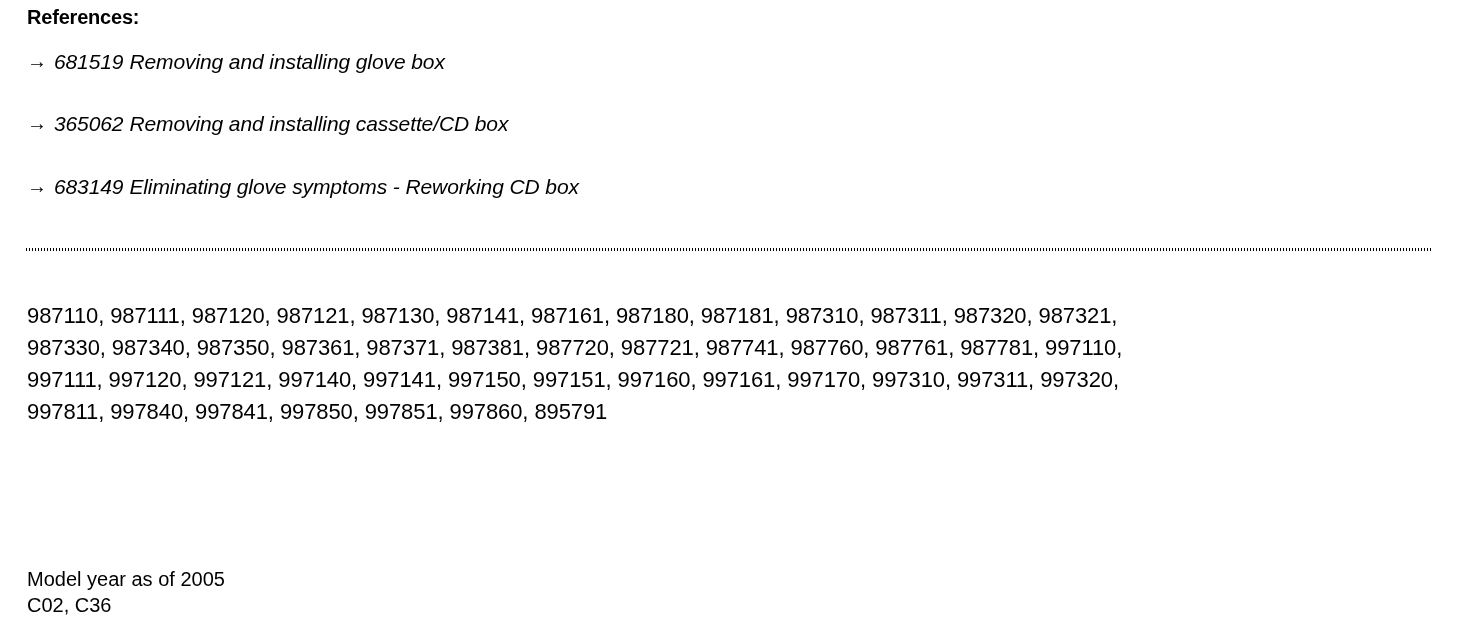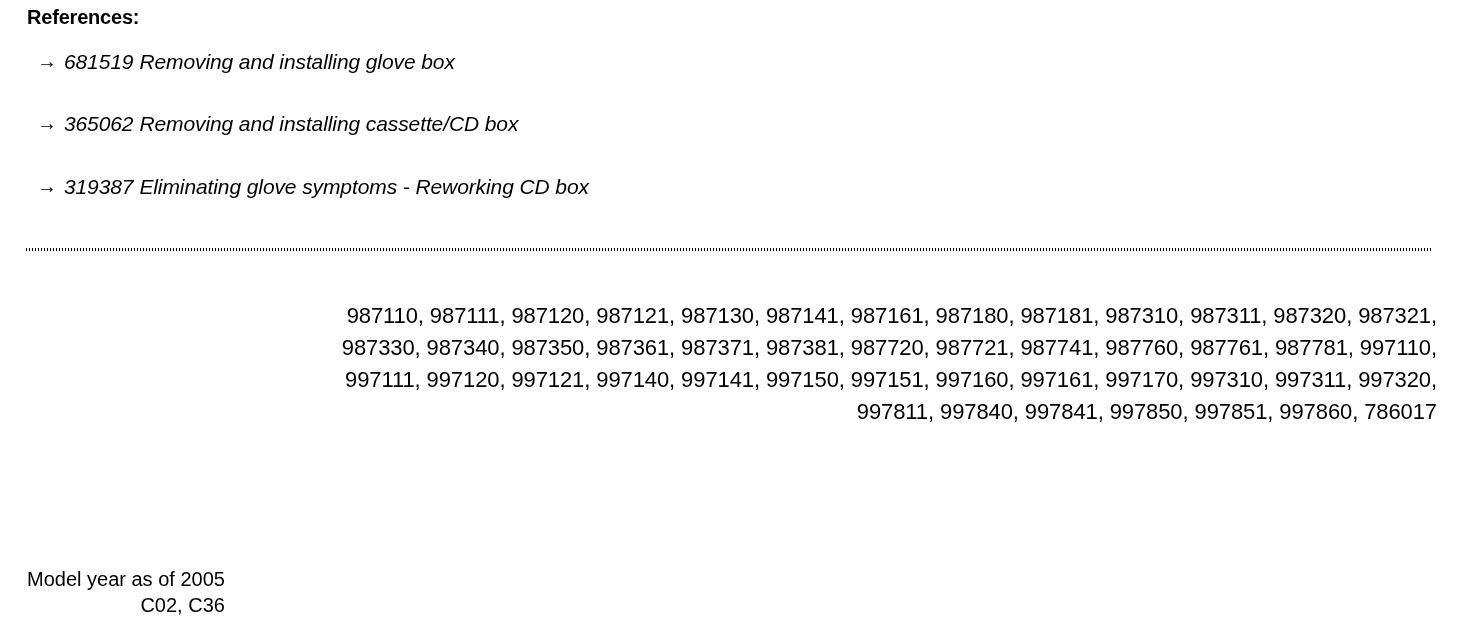--- a/index.html
+++ b/index.html
@@ -31,21 +31,21 @@
     top: 6px;
     font-size: 20px;
     font-weight: bold;
     letter-spacing: -0.2px;
     white-space: nowrap;
   }
 
   
   .ref-line {
     position: absolute;
-    left: 37px;
+    left: 27px;
     font-size: 21px;
     font-style: italic;
     font-weight: normal;
     white-space: nowrap;
     letter-spacing: -0.1px;
   }
   .ref-line-1 { top: 50px; }
   .ref-line-2 { top: 112px; }
   .ref-line-3 { top: 175px; }
 
@@ -86,63 +86,61 @@
     top: 300px;
     width: 1410px;
     font-size: 22px;
     line-height: 32px;
     white-space: nowrap;
     letter-spacing: -0.1px;
   }
   .numbers .num-row {
     display: block;
     white-space: nowrap;
-    text-align: right;
   }
 
   
   .footer-note {
     position: absolute;
     left: 27px;
     top: 566px;
     font-size: 20px;
     line-height: 26px;
     white-space: nowrap;
   }
   .footer-note span {
     display: block;
-    text-align: right;
   }
 </style>
 </head>
 <body>
 
 <div class="page">
 
   <div class="ref-heading">References:</div>
 
   <div class="ref-line ref-line-1">
     <span class="ref-arrow">→</span><span class="ref-num">681519</span><span class="ref-title">Removing and installing glove box</span>
   </div>
 
   <div class="ref-line ref-line-2">
     <span class="ref-arrow">→</span><span class="ref-num">365062</span><span class="ref-title">Removing and installing cassette/CD box</span>
   </div>
 
   <div class="ref-line ref-line-3">
-    <span class="ref-arrow">→</span><span class="ref-num">319387</span><span class="ref-title">Eliminating glove symptoms - Reworking CD box</span>
+    <span class="ref-arrow">→</span><span class="ref-num">683149</span><span class="ref-title">Eliminating glove symptoms - Reworking CD box</span>
   </div>
 
   <div class="separator"></div>
 
   <div class="numbers">
     <span class="num-row">987110, 987111, 987120, 987121, 987130, 987141, 987161, 987180, 987181, 987310, 987311, 987320, 987321,</span>
     <span class="num-row">987330, 987340, 987350, 987361, 987371, 987381, 987720, 987721, 987741, 987760, 987761, 987781, 997110,</span>
     <span class="num-row">997111, 997120, 997121, 997140, 997141, 997150, 997151, 997160, 997161, 997170, 997310, 997311, 997320,</span>
-    <span class="num-row">997811, 997840, 997841, 997850, 997851, 997860, 786017</span>
+    <span class="num-row">997811, 997840, 997841, 997850, 997851, 997860, 895791</span>
   </div>
 
   <div class="footer-note">
     <span>Model year as of 2005</span>
     <span>C02, C36</span>
   </div>
 
 </div>
 
 </body></html>

